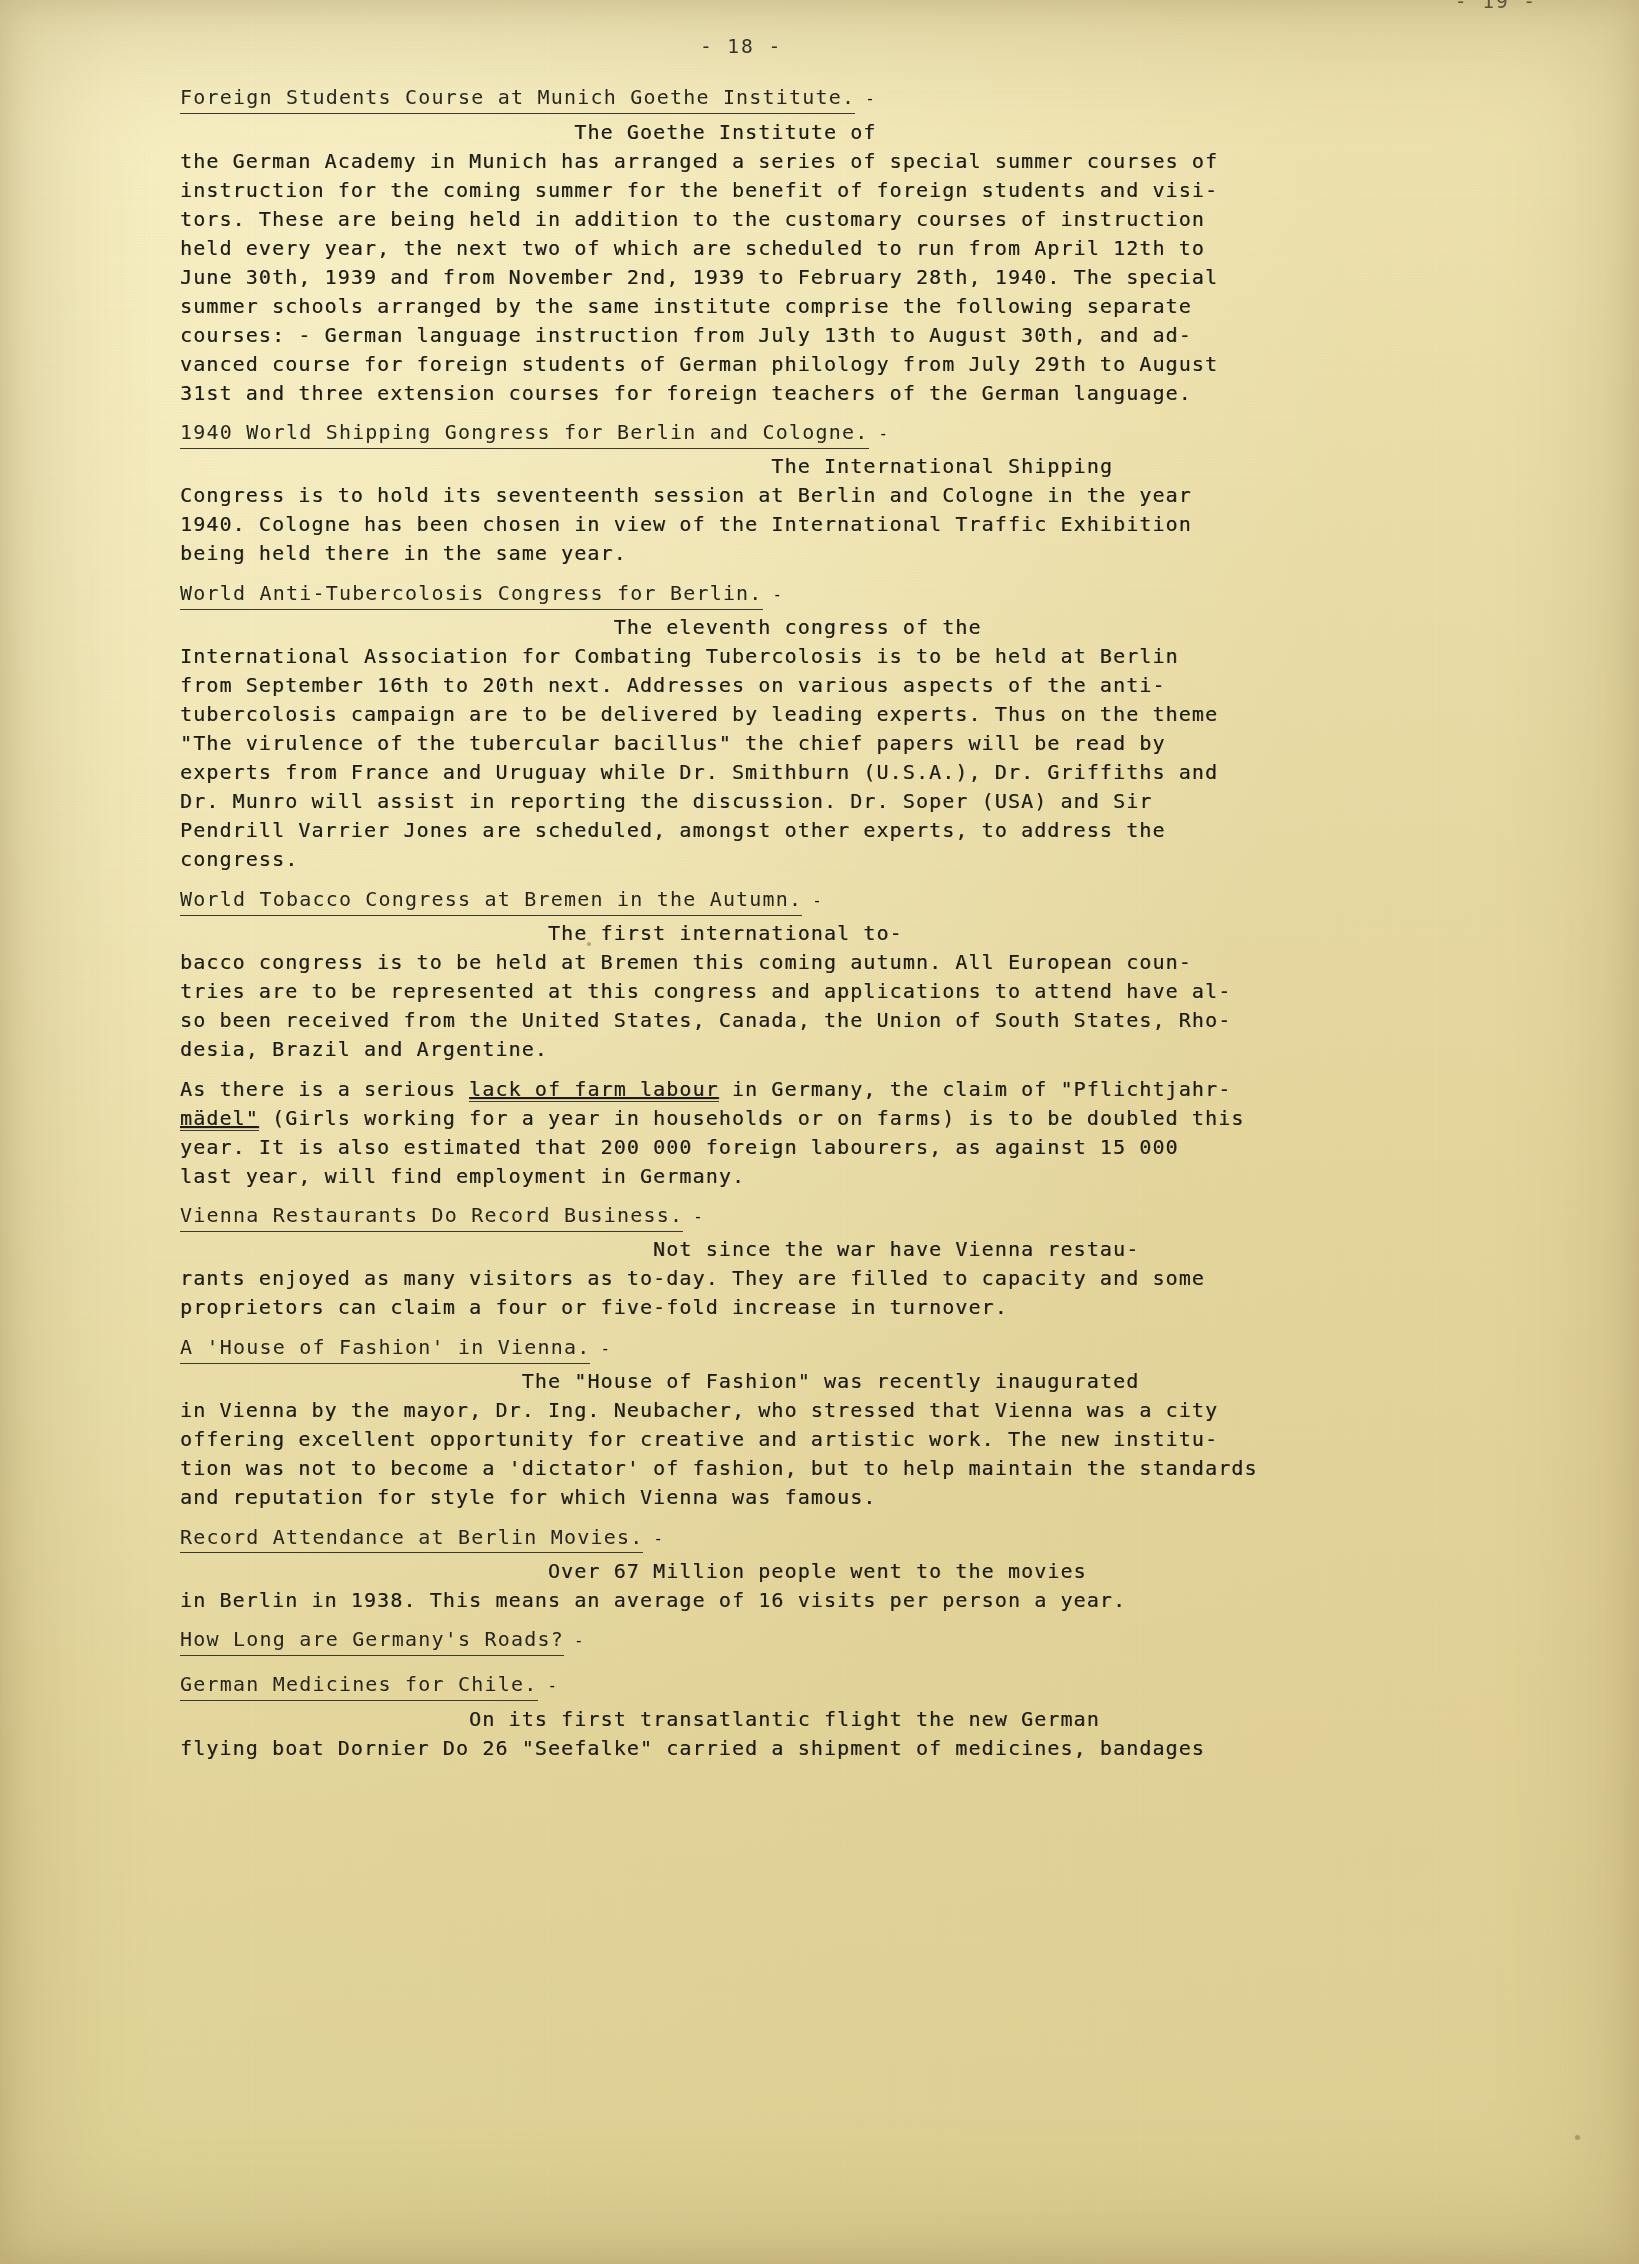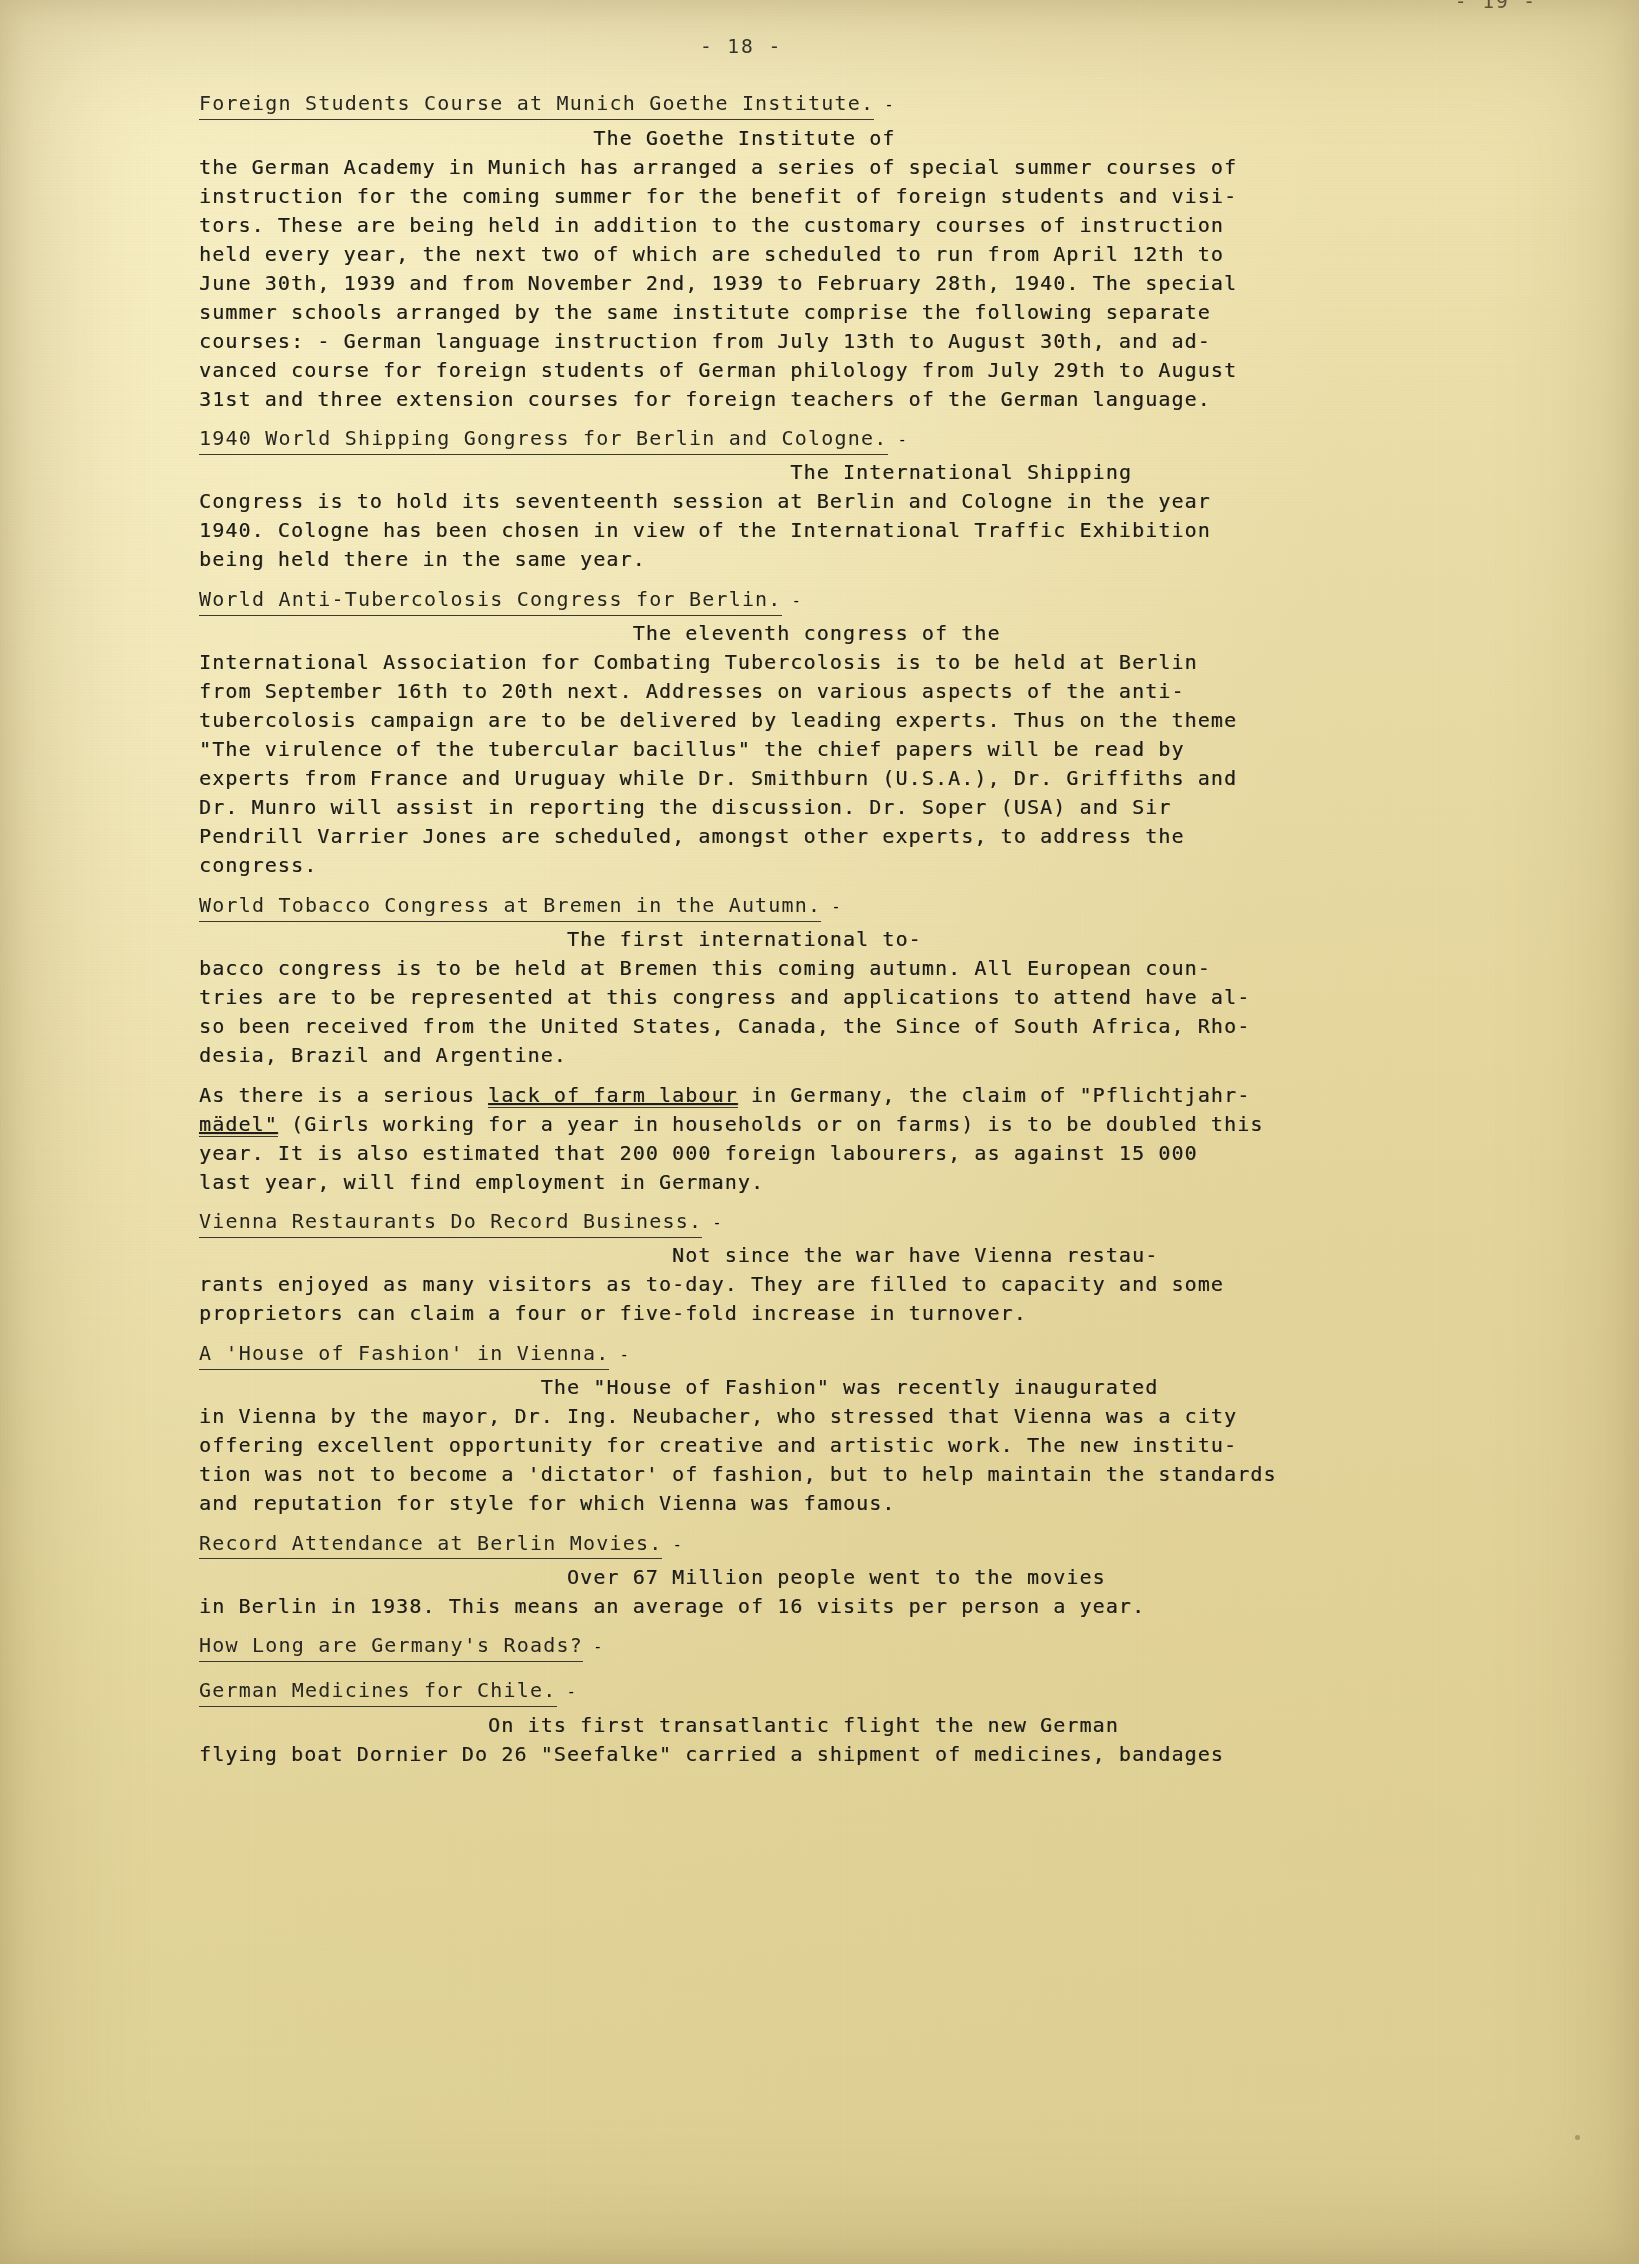--- a/index.html
+++ b/index.html
@@ -55,23 +55,22 @@
     position: absolute;
     right: 103px;
     bottom: 45px;
     font-size: 19.6px;
     letter-spacing: 1.9px;
     color: #3a382f;
   }
   .body-block {
     position: absolute;
     left: 180px;
-    top: 89px;
+    top: 83px;
     width: 1370px;
-    margin-left: 19px;
   }
   .sec {
     margin-bottom: 10.3px;
   }
   .head {
     font-size: 20px;
     line-height: 28px;
     letter-spacing: 1.2px;
     color: #26251f;
     display: inline-block;
@@ -157,21 +156,21 @@
 Dr. Munro will assist in reporting the discussion. Dr. Soper (USA) and Sir
 Pendrill Varrier Jones are scheduled, amongst other experts, to address the
 congress.</div>
       </div>
 
       <div class="sec">
         <span class="head">World Tobacco Congress at Bremen in the Autumn.</span><span class="head-tail"> -</span>
         <div class="para smudge">                            The first international to-
 bacco congress is to be held at Bremen this coming autumn. All European coun-
 tries are to be represented at this congress and applications to attend have al-
-so been received from the United States, Canada, the Since of South Africa, Rho-
+so been received from the United States, Canada, the Union of South States, Rho-
 desia, Brazil and Argentine.</div>
       </div>
 
       <div class="sec">
         <div class="para smudge"><span>As there is a serious </span><span class="u">lack of farm labour</span><span> in Germany, the claim of "Pflichtjahr-</span>
 <span class="u">mädel"</span><span> (Girls working for a year in households or on farms) is to be doubled this</span>
 <span>year. It is also estimated that 200 000 foreign labourers, as against 15 000
 last year, will find employment in Germany.</span></div>
       </div>
 

